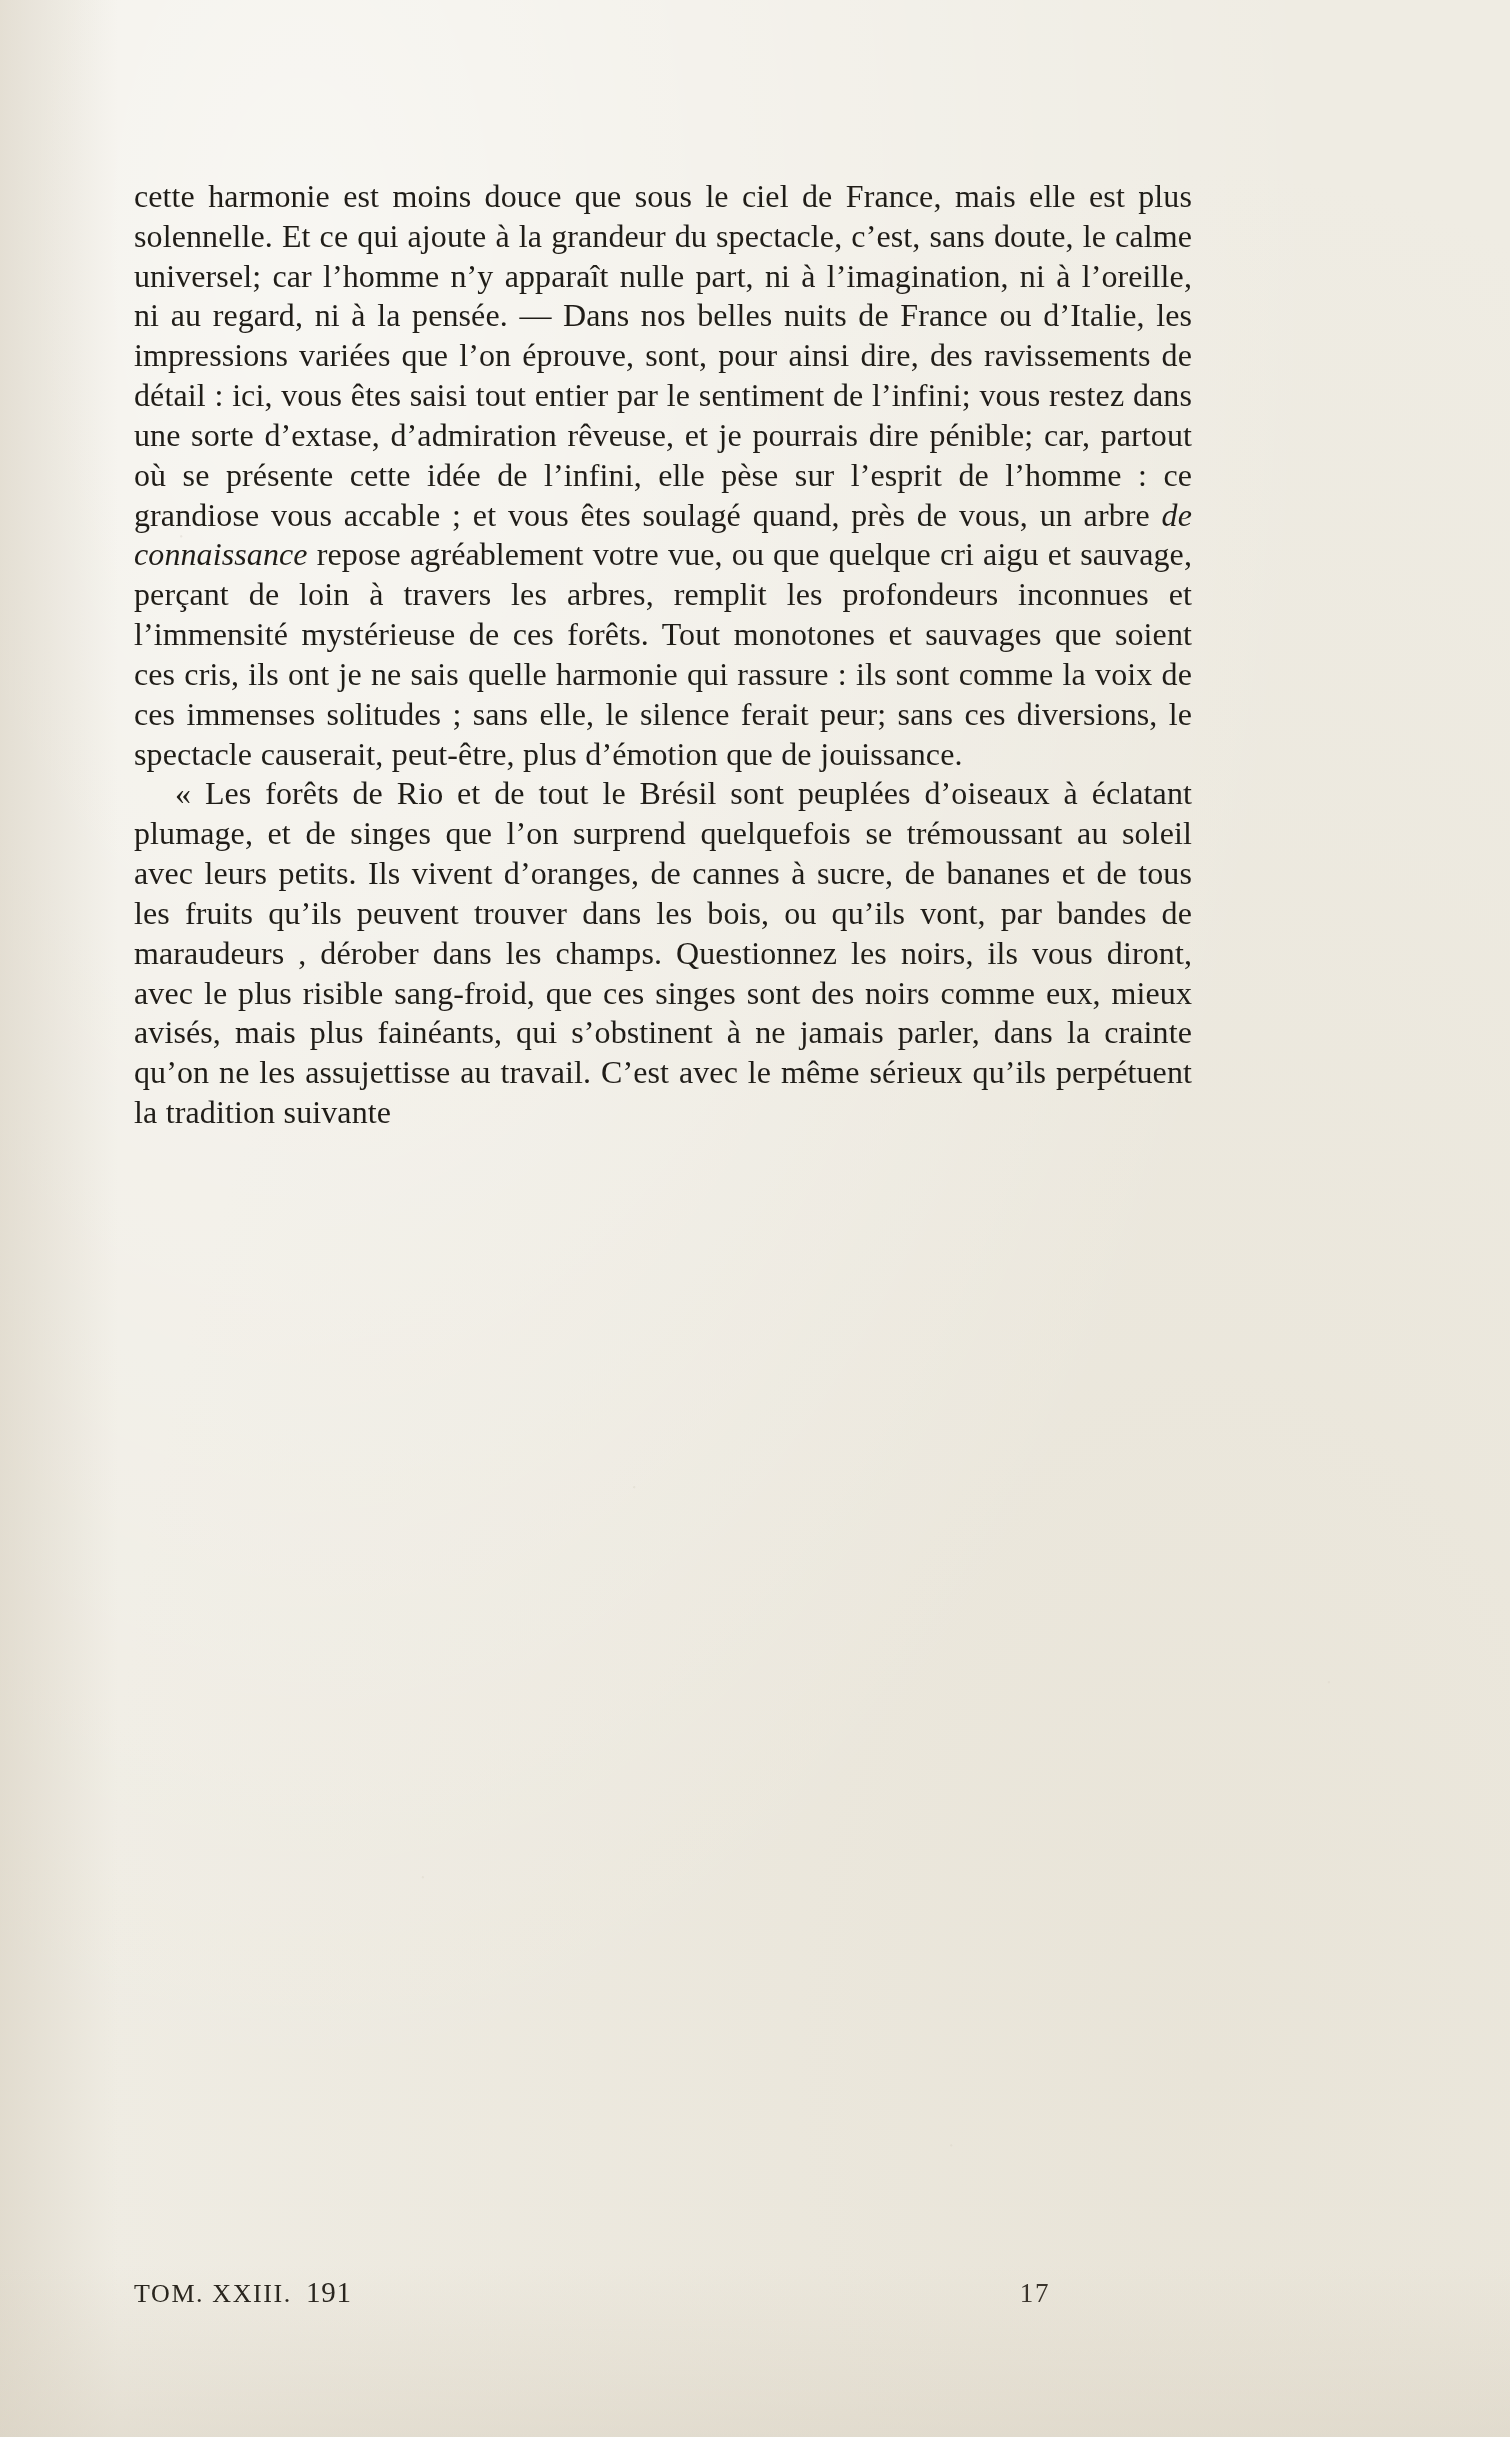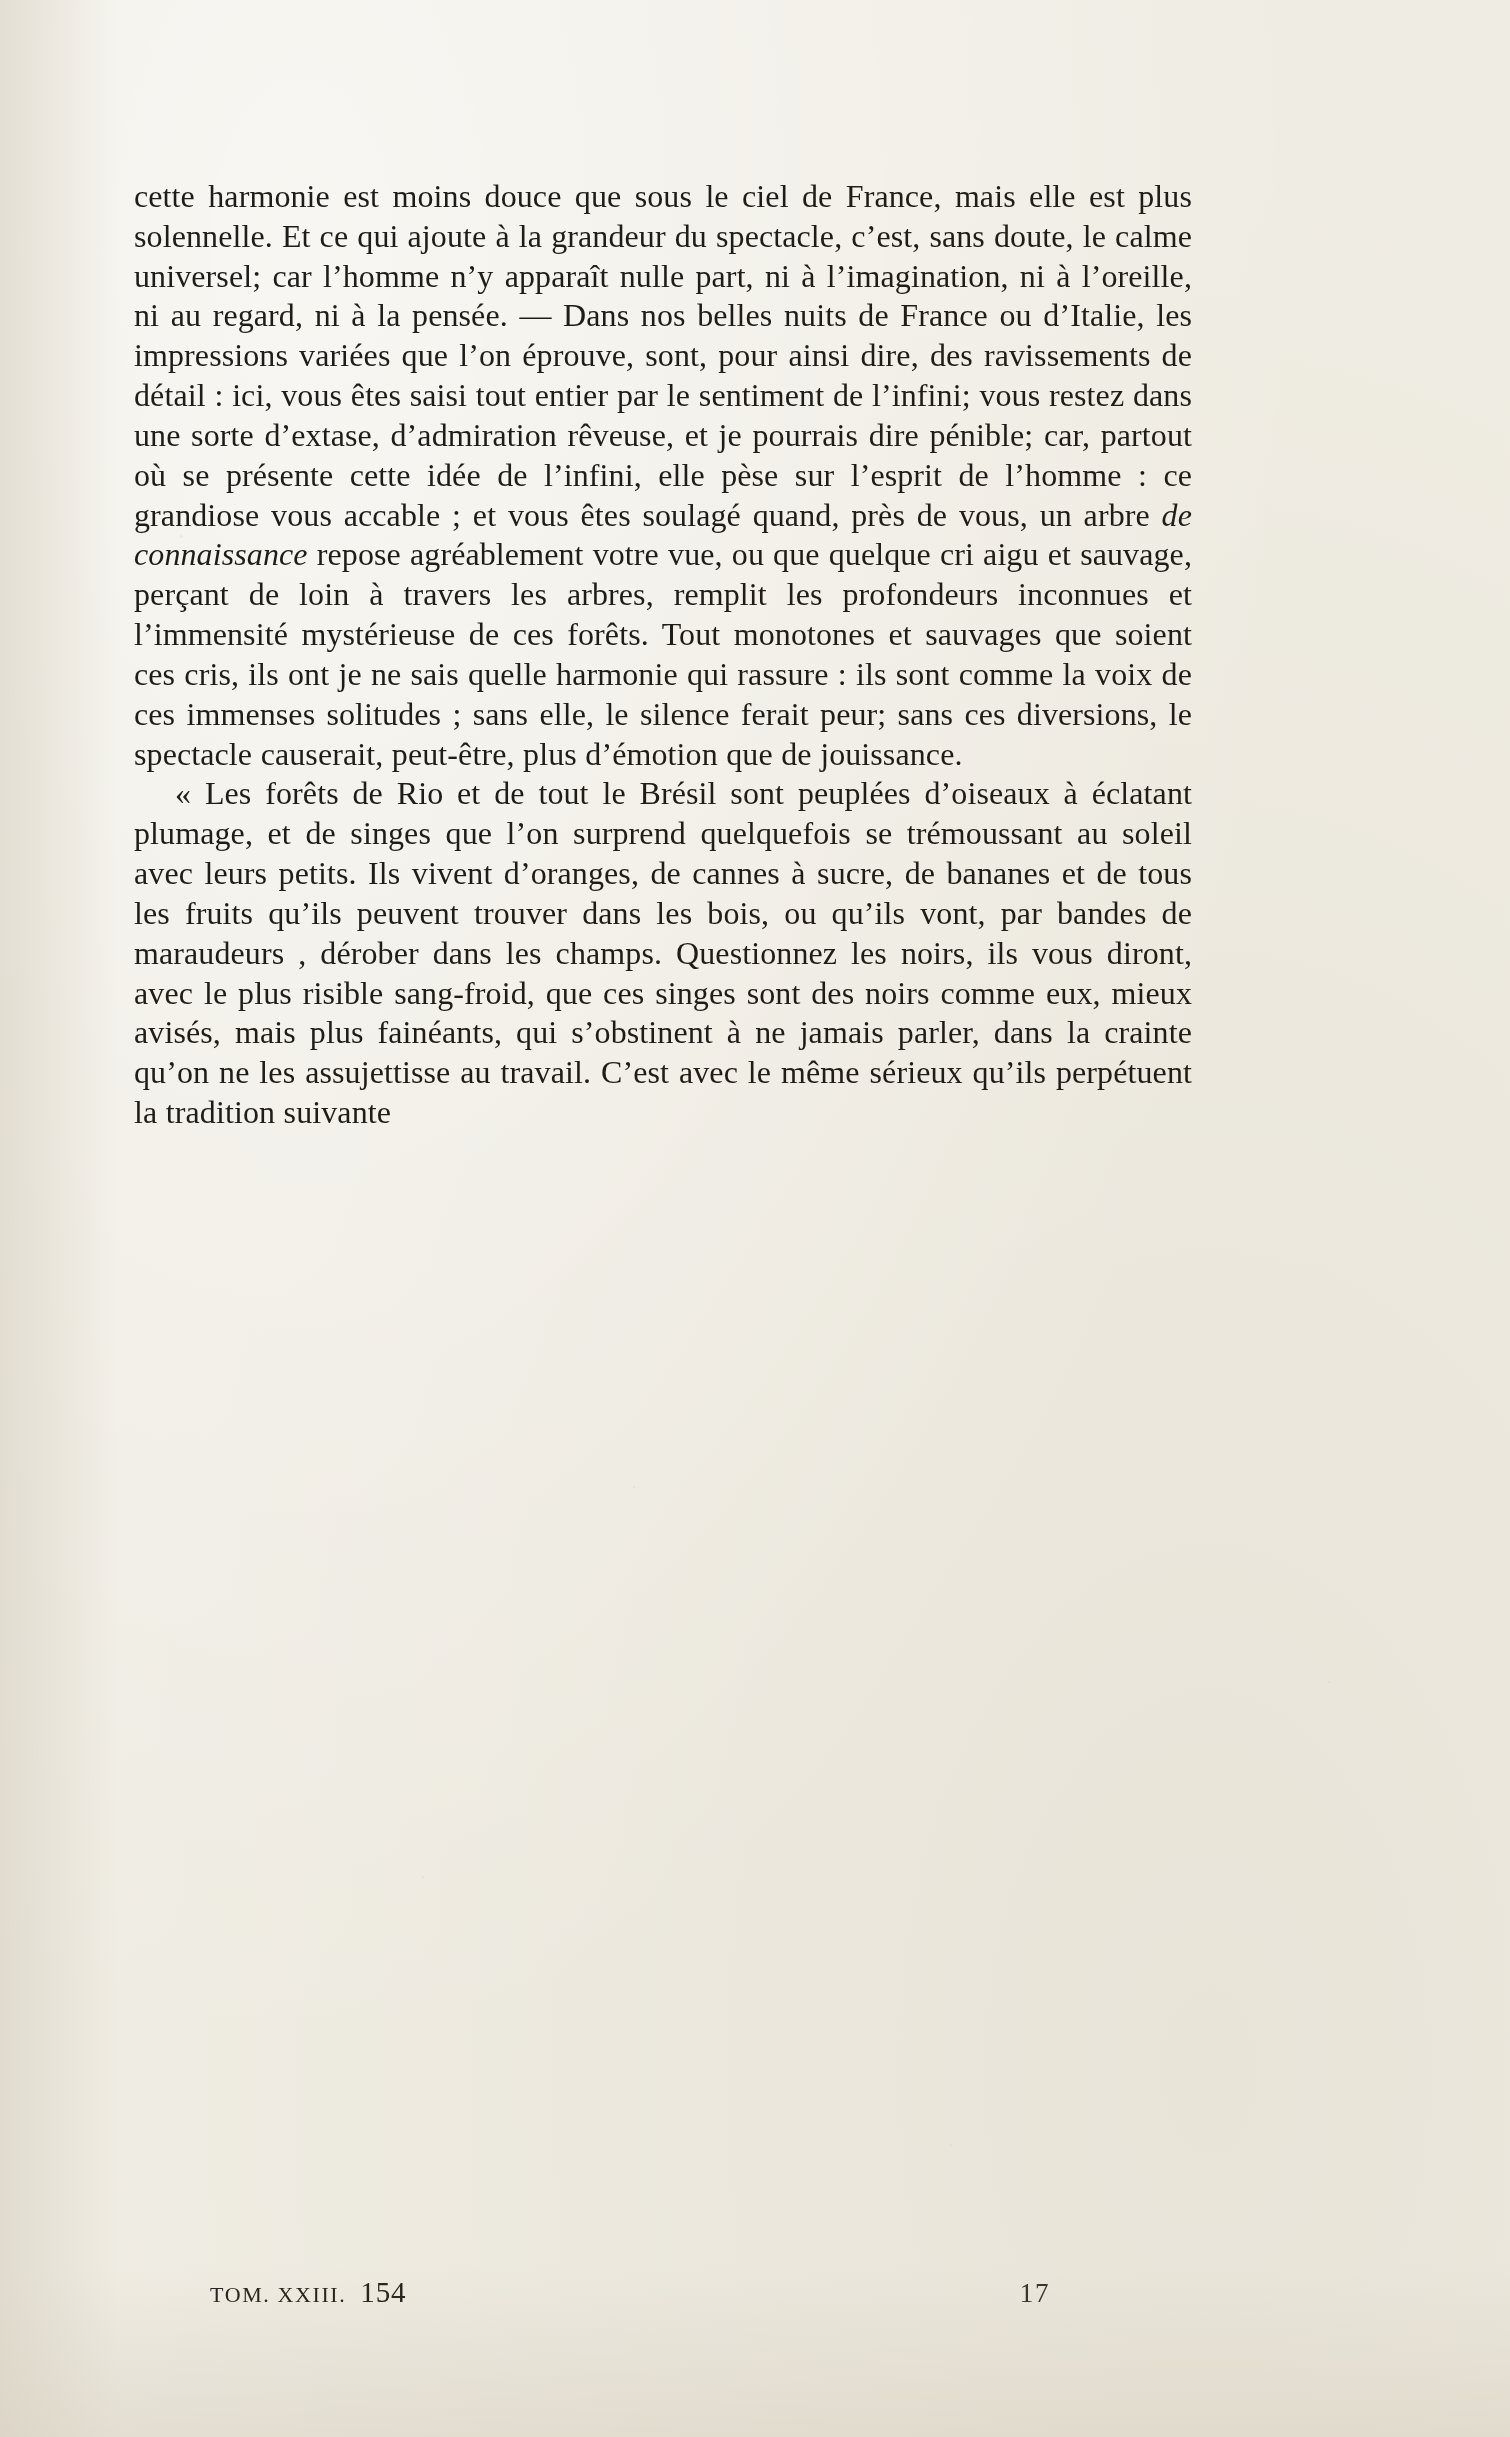--- a/index.html
+++ b/index.html
@@ -72,24 +72,23 @@
     position: absolute;
     left: 134px;
     top: 2266px;
     width: 1058px;
     display: flex;
     align-items: baseline;
     font-size: 24.4px;
     color: #2a261f;
   }
   .signature {
-    margin-left: 76px;
     letter-spacing: 1.6px;
     font-variant: small-caps;
-    font-size: 22px;
+    font-size: 26px;
   }
   .sig-num {
     margin-left: 14px;
     font-size: 29px;
     letter-spacing: 0.8px;
   }
   .catchword {
     margin-left: auto;
     margin-right: 142px;
     font-size: 27px;
@@ -127,17 +126,17 @@
   <div class="text-block">
 
     <div class="body-text">
       <p>cette harmonie est moins douce que sous le ciel de France, mais elle est plus solennelle. Et ce qui ajoute à la grandeur du spectacle, c’est, sans doute, le calme universel; car l’homme n’y apparaît nulle part, ni à l’imagination, ni à l’oreille, ni au regard, ni à la pensée. — Dans nos belles nuits de France ou d’Italie, les impressions variées que l’on éprouve, sont, pour ainsi dire, des ravissements de détail : ici, vous êtes saisi tout entier par le sentiment de l’infini; vous restez dans une sorte d’extase, d’admiration rêveuse, et je pourrais dire pénible; car, partout où se présente cette idée de l’infini, elle pèse sur l’esprit de l’homme : ce grandiose vous accable ; et vous êtes soulagé quand, près de vous, un arbre <em>de connaissance</em> repose agréablement votre vue, ou que quelque cri aigu et sauvage, perçant de loin à travers les arbres, remplit les profondeurs inconnues et l’immensité mystérieuse de ces forêts. Tout monotones et sauvages que soient ces cris, ils ont je ne sais quelle harmonie qui rassure : ils sont comme la voix de ces immenses solitudes ; sans elle, le silence ferait peur; sans ces diversions, le spectacle causerait, peut-être, plus d’émotion que de jouissance.</p>
       <p class="indented">« Les forêts de Rio et de tout le Brésil sont peuplées d’oiseaux à éclatant plumage, et de singes que l’on surprend quelquefois se trémoussant au soleil avec leurs petits. Ils vivent d’oranges, de cannes à sucre, de bananes et de tous les fruits qu’ils peuvent trouver dans les bois, ou qu’ils vont, par bandes de maraudeurs , dérober dans les champs. Questionnez les noirs, ils vous diront, avec le plus risible sang-froid, que ces singes sont des noirs comme eux, mieux avisés, mais plus fainéants, qui s’obstinent à ne jamais parler, dans la crainte qu’on ne les assujettisse au travail. C’est avec le même sérieux qu’ils perpétuent la tradition suivante</p>
     </div>
   </div>
 
   <div class="footline">
     <span class="signature">TOM. XXIII.</span>
-    <span class="sig-num">154</span>
+    <span class="sig-num">191</span>
     <span class="catchword">17</span>
   </div>
 </div>
 
 
 </body></html>

